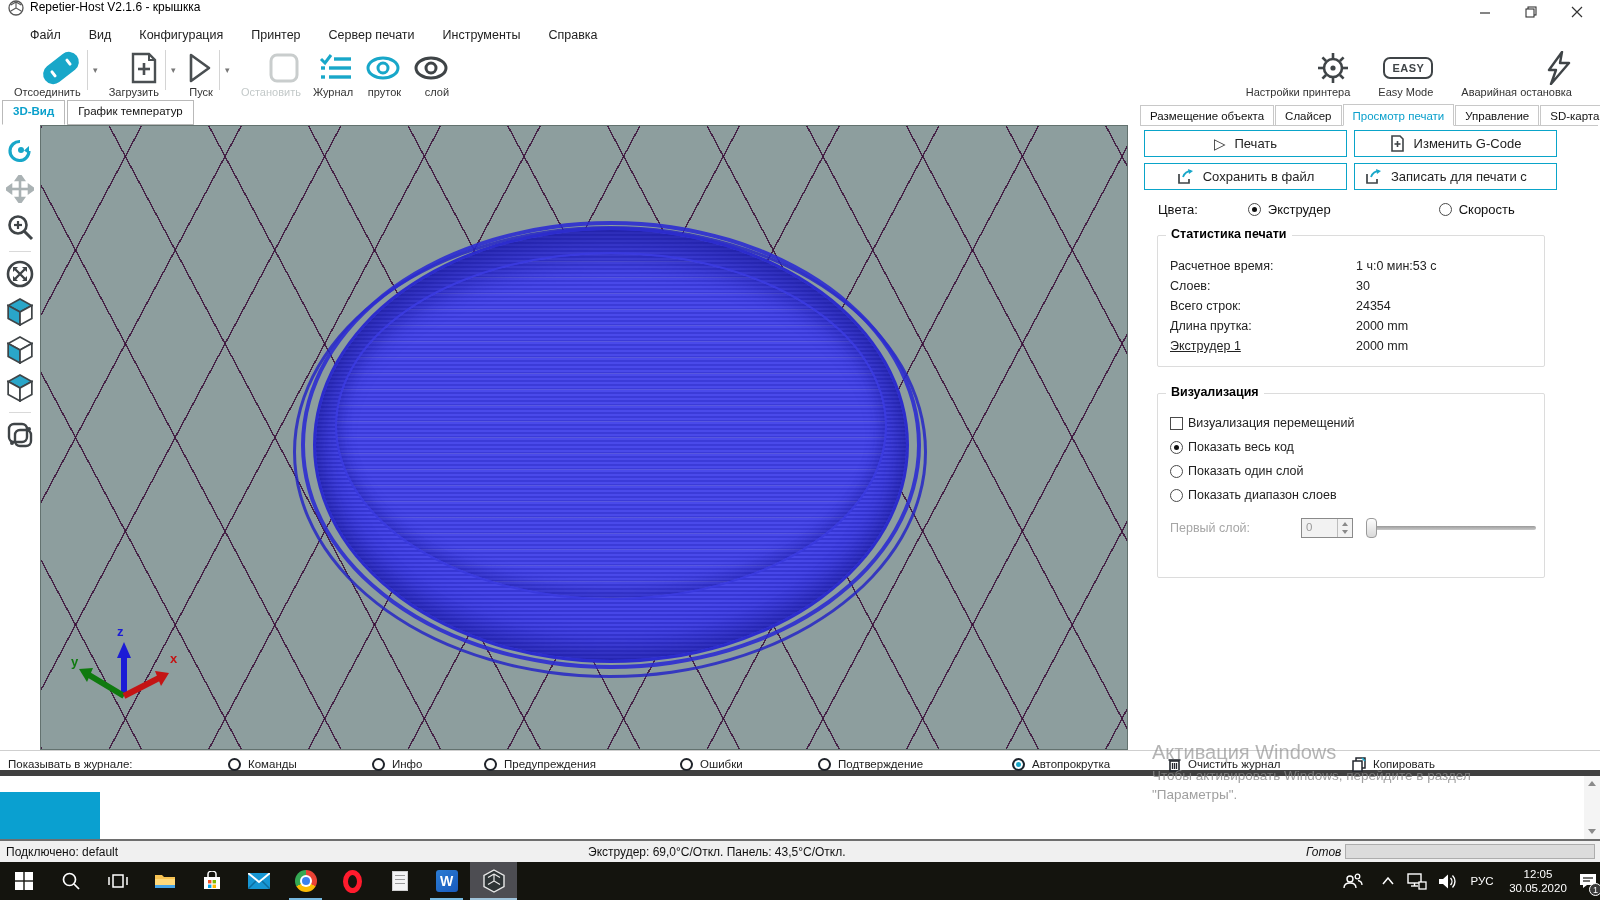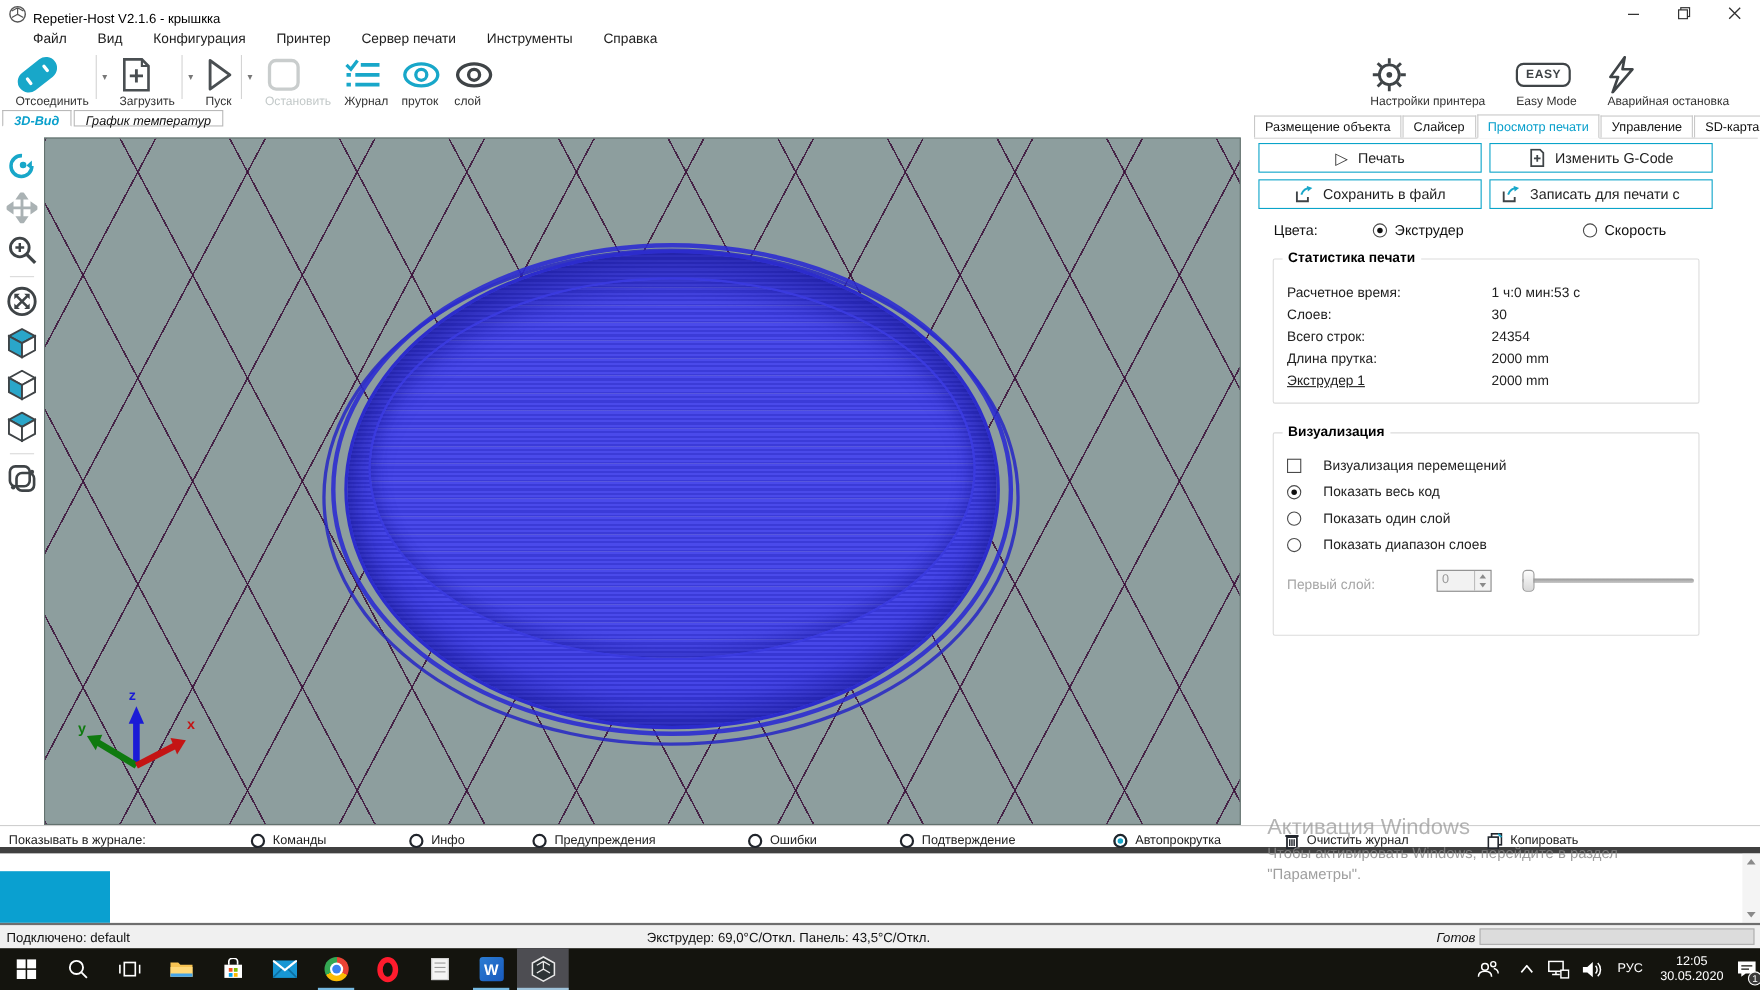--- a/index.html
+++ b/index.html
@@ -1,45 +1,45 @@
 <!DOCTYPE html>
 <html><head>
 <meta charset="utf-8">
 <style>
   * { margin:0; padding:0; box-sizing:border-box; font-family:"Liberation Sans", sans-serif; }
   html,body { width:1600px; height:900px; }
   body { position:relative; background:#fff; overflow:hidden; font-size:12px; color:#111; }
 
   
-  .titlebar { position:absolute; left:0; top:0; width:1600px; height:24px; background:#fff; display:flex; align-items:flex-end; }
+  .titlebar { position:absolute; left:0; top:0; width:1600px; height:24px; background:#fff; display:flex; align-items:flex-start; }
   .titlebar .appicon { margin:0 6px 0 8px; }
   .titlebar .title { font-size:12px; color:#000; }
   .win-controls { position:absolute; right:0; top:0; height:24px; display:flex; }
   .win-btn { width:46px; height:24px; display:flex; align-items:center; justify-content:center; }
 
   
   .menubar { position:absolute; left:16px; top:24px; width:1600px; height:22px; background:#fff; display:flex; align-items:center; }
   .menu-item { padding:3px 14px; font-size:12.5px; color:#222; cursor:default; }
 
   
   .toolbar { position:absolute; left:0; top:46px; width:1600px; height:54px; background:#fff; display:flex; align-items:flex-start; }
-  .tb-btn { display:flex; flex-direction:column; align-items:flex-start; justify-content:flex-end; height:52px; padding:0 6px; }
+  .tb-btn { display:flex; flex-direction:column; align-items:flex-end; justify-content:flex-end; height:52px; padding:0 6px; }
   .tb-btn .ticon { height:34px; display:flex; align-items:center; justify-content:center; }
   .tb-label { font-size:11px; color:#333; margin-top:1px; white-space:nowrap; }
   .tb-label.disabled { color:#c3c9c9; }
   .tb-split { width:16px; height:40px; margin-top:4px; border-left:1px solid #d4d4d4; display:flex; align-items:center; justify-content:center; color:#777; font-size:9px; }
   .spool { width:40px; height:20px; background:#18a7c9; border-radius:11px; transform:rotate(-38deg); position:relative; }
   .spool:before, .spool:after { content:""; position:absolute; background:#fff; width:3px; height:8px; border-radius:2px; top:6px; }
   .spool:before { left:9px; } .spool:after { right:9px; }
   .easy-badge { border:2.5px solid #3f4447; border-radius:7px; padding:3px 7px; font-size:11px; font-weight:bold; color:#3f4447; letter-spacing:.5px; }
   .tb-right { margin-left:auto; display:flex; margin-right:14px; }
   .tb-right .tb-btn { padding:0 14px; }
 
   
-  .view-tabs { position:absolute; left:2px; top:100px; height:15px; display:flex; z-index:3;font-style:italic; }
+  .view-tabs { position:absolute; left:2px; top:100px; height:25px; display:flex; z-index:3; }
   .vtab { padding:4px 10px 3px; border:1px solid #b9b9b9; background:#fff; font-size:11.5px; margin-right:2px; }
   .vtab.active { color:#0aa0cc; border-bottom-color:#fff; font-weight:bold; }
 
   
   .left-strip { position:absolute; left:0; top:125px; width:40px; height:625px; background:#fff; display:flex; flex-direction:column; align-items:center; padding-top:8px; }
   .strip-btn { width:32px; height:36px; display:flex; align-items:center; justify-content:center; margin-bottom:2px; }
   .strip-sep { width:22px; border-top:1px solid #d9d9d9; margin:4px 0; }
 
   
   .viewport { position:absolute; left:40px; top:125px; width:1088px; height:625px; border:1px solid #63726f;
@@ -69,21 +69,21 @@
   .rp-btn { position:absolute; height:27px; width:203px; border:1px solid #0aa4c9; background:#fff; display:flex; align-items:center; justify-content:center; gap:9px; font-size:13px; color:#222; }
   .rp-btn .bicon { display:flex; align-items:center; }
   .colors-row { position:absolute; left:22px; top:102px; width:430px; display:flex; align-items:center; font-size:13px; }
   .radio { width:13px; height:13px; border:1px solid #4a4a4a; border-radius:50%; background:#fff; position:relative; flex:none; }
   .radio.sel:after { content:""; position:absolute; left:3px; top:3px; width:5px; height:5px; border-radius:50%; background:#111; }
   .checkbox { width:13px; height:13px; border:1px solid #4a4a4a; background:#fff; flex:none; }
   .groupbox { position:absolute; border:1px solid #dcdcdc; border-radius:2px; background:#fff; }
   .gb-title { position:absolute; left:8px; top:-9px; background:#fff; padding:0 5px; font-weight:bold; font-size:12.5px; color:#000; }
   .stat-row { position:absolute; left:12px; font-size:12.5px; color:#222; }
   .stat-val { position:absolute; left:198px; font-size:12.5px; color:#222; }
-  .vis-row { position:absolute; left:12px; display:flex; align-items:flex-end; gap:20px; font-size:12.5px; color:#222; }
+  .vis-row { position:absolute; left:12px; display:flex; align-items:center; gap:5px; font-size:12.5px; color:#222; }
   .vis-row.dim { color:#a6a6a6; }
   .spinbox { width:52px; height:20px; border:1px solid #8a8a8a; background:#f2f2f2; position:relative; font-size:11.5px; color:#9a9a9a; padding:2px 16px 0 4px; }
   .spin-arrows { position:absolute; right:0; top:0; width:15px; height:18px; border-left:1px solid #bdbdbd; display:flex; flex-direction:column; align-items:center; justify-content:space-evenly; }
   .arr-up { width:0; height:0; border-left:3.5px solid transparent; border-right:3.5px solid transparent; border-bottom:4px solid #8a8a8a; }
   .arr-dn { width:0; height:0; border-left:3.5px solid transparent; border-right:3.5px solid transparent; border-top:4px solid #8a8a8a; }
   .slider { position:relative; width:170px; height:20px; }
   .slider .track { position:absolute; left:0; right:0; top:8px; height:4px; background:linear-gradient(#9a9a9a,#c9c9c9); border-radius:2px; }
   .slider .thumb { position:absolute; top:0; width:11px; height:20px; background:linear-gradient(#fdfdfd,#d9d9d9); border:1px solid #9a9a9a; border-radius:4px; }
 
   

